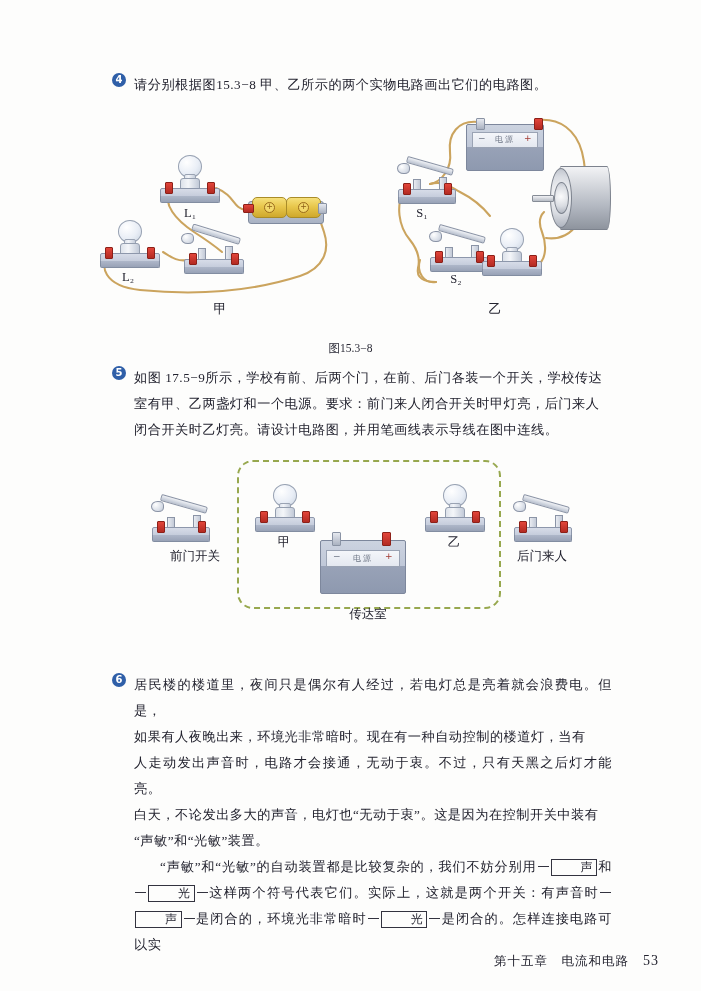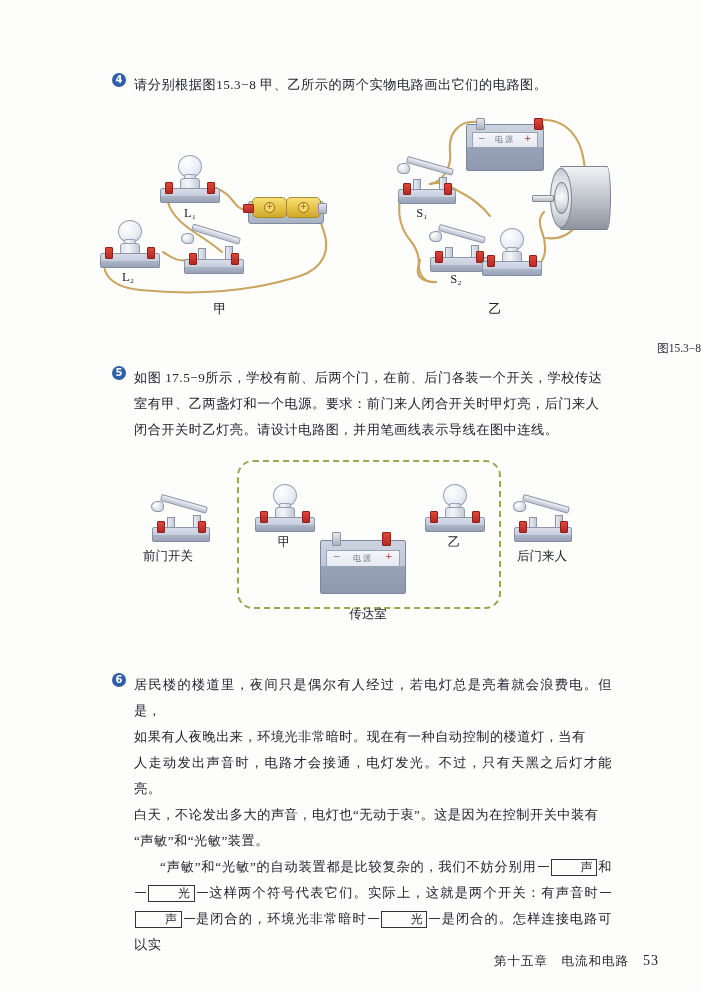--- a/index.html
+++ b/index.html
@@ -72,21 +72,21 @@
     border-top: 1px solid #33333f;
     vertical-align: middle;
     margin: 0 1px;
     position: relative;
     top: -1px;
   }
 
   .figcaption {
     position: absolute;
     width: 100%;
-    text-align: right;
+    text-align: center;
     font-size: 11.5px;
     color: #2a2a36;
     font-family: "Liberation Serif", "DejaVu Serif", serif;
   }
 
   .figlabel {
     position: absolute;
     font-size: 12.5px;
     color: #23232f;
     text-align: center;
@@ -437,21 +437,21 @@
     <div class="apparatus" style="left:150px;top:42px;">
       <div class="sw-knob" style="left:1px;top:1px;"></div>
       <div class="sw-lever" style="left:9px;top:7px;width:46px;transform:rotate(16deg);"></div>
       <div class="sw-post" style="left:17px;top:17px;"></div>
       <div class="sw-post" style="left:43px;top:15px;"></div>
       <div class="base-top" style="left:2px;top:27px;width:56px;height:8px;"></div>
       <div class="base-front" style="left:2px;top:35px;width:56px;height:6px;"></div>
       <div class="terminal" style="left:7px;top:21px;"></div>
       <div class="terminal" style="left:48px;top:21px;"></div>
     </div>
-    <div class="figlabel" style="left:126px;top:90px;width:84px;">前门开关</div>
+    <div class="figlabel" style="left:153px;top:90px;width:84px;">前门开关</div>
 
     <div class="apparatus" style="left:255px;top:26px;">
       <div class="bulb-glass" style="left:18px;top:0px;width:22px;height:21px;"></div>
       <div class="bulb-neck" style="left:24px;top:19px;width:10px;height:5px;border-radius:2px;"></div>
       <div class="bulb-holder" style="left:20px;top:23px;width:18px;height:14px;"></div>
       <div class="base-top" style="left:0px;top:33px;width:58px;height:8px;"></div>
       <div class="base-front" style="left:0px;top:41px;width:58px;height:6px;"></div>
       <div class="terminal" style="left:5px;top:27px;"></div>
       <div class="terminal" style="left:47px;top:27px;"></div>
     </div>
@@ -491,21 +491,21 @@
 
     <div class="figlabel" style="left:332px;top:148px;width:72px;">传达室</div>
   </div>
 
 
   <div class="qblock" style="top:672px;">
     <div class="qnum">6</div>
     <div class="qtext">
       <p>居民楼的楼道里，夜间只是偶尔有人经过，若电灯总是亮着就会浪费电。但是，</p>
       <p>如果有人夜晚出来，环境光非常暗时。现在有一种自动控制的楼道灯，当有</p>
-      <p>人走动发出声音时，电路才会接通，电灯发光。不过，只有天黑之后灯才能亮。</p>
+      <p>人走动发出声音时，电路才会接通，无动于衷。不过，只有天黑之后灯才能亮。</p>
       <p>白天，不论发出多大的声音，电灯也“无动于衷”。这是因为在控制开关中装有</p>
       <p>“声敏”和“光敏”装置。</p>
       <p class="indent"><span>“声敏”和“光敏”的自动装置都是比较复杂的，我们不妨分别用</span><span class="dash"></span><span class="boxsym">声</span><span>和</span><span class="dash"></span><span class="boxsym">光</span><span class="dash"></span><span>这样两个符号代表它们。实际上，这就是两个开关：有声音</span><span>时</span><span class="dash"></span><span class="boxsym">声</span><span class="dash"></span><span>是闭合的，环境光非常暗时</span><span class="dash"></span><span class="boxsym">光</span><span class="dash"></span><span>是闭合的。怎样连接电路可以实</span></p>
     </div>
   </div>
 
   <div class="footer">
     <span>第十五章　电流和电路</span><span class="pg">53</span>
   </div>
 

